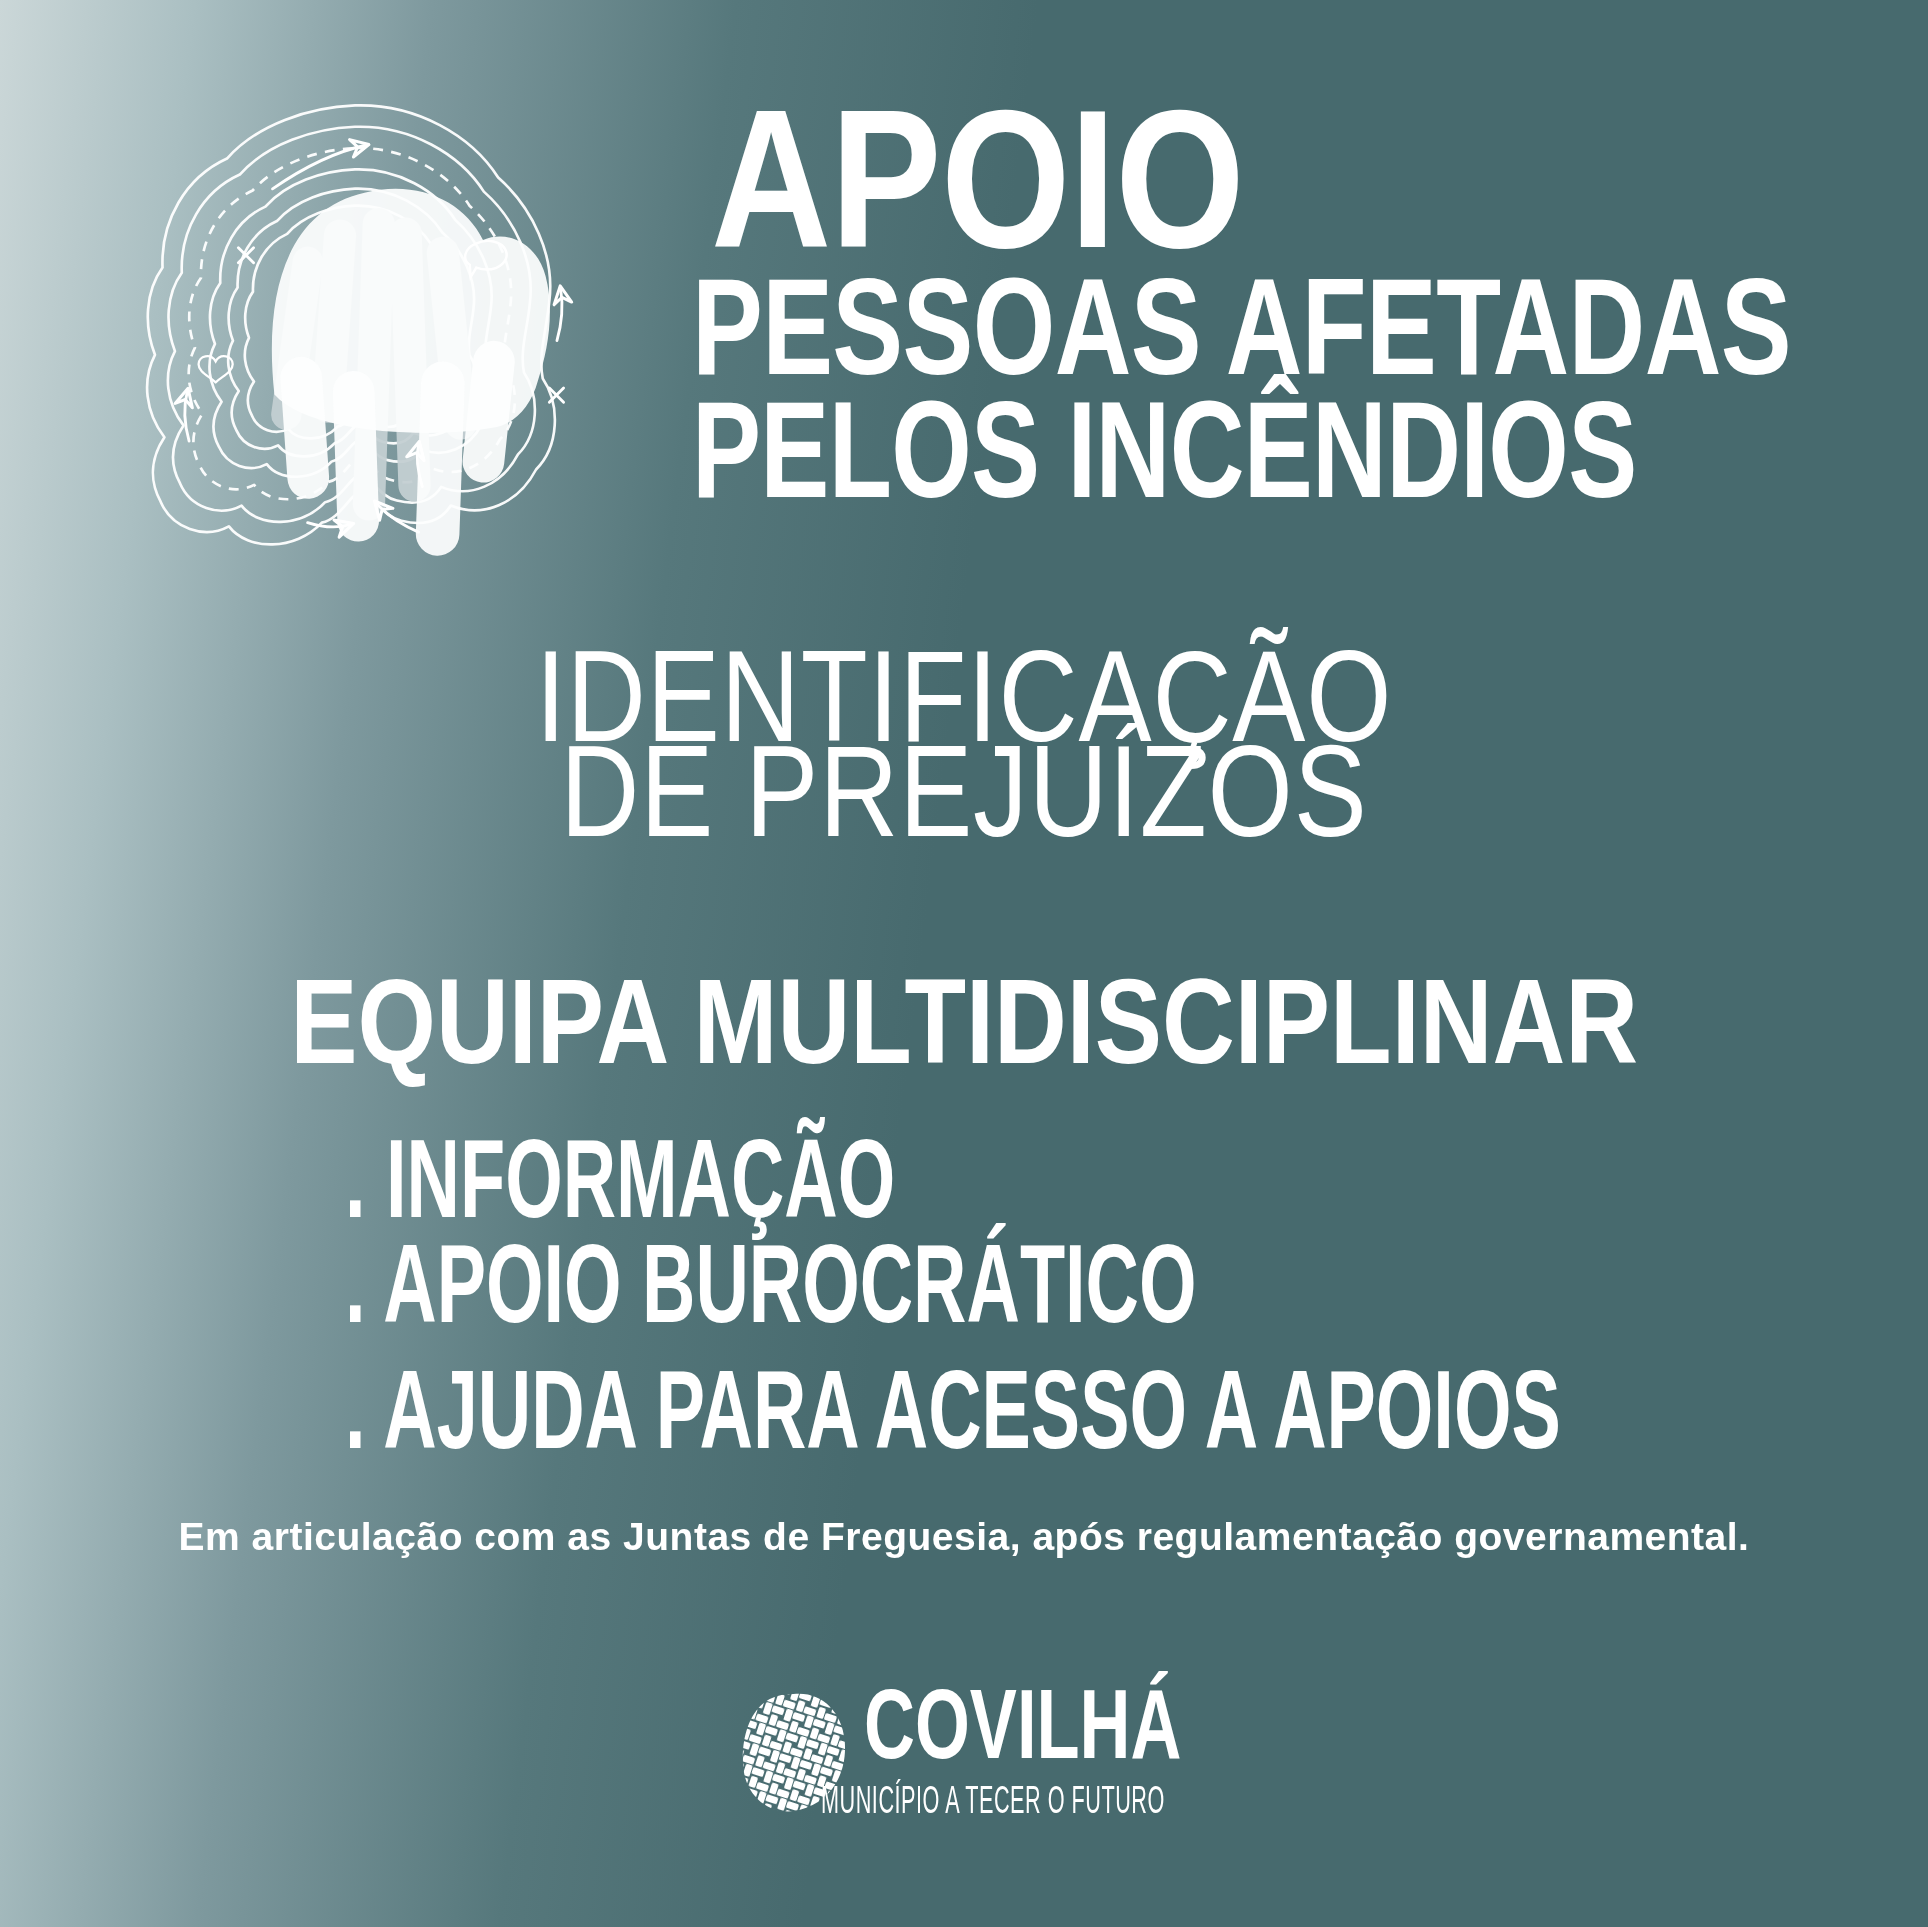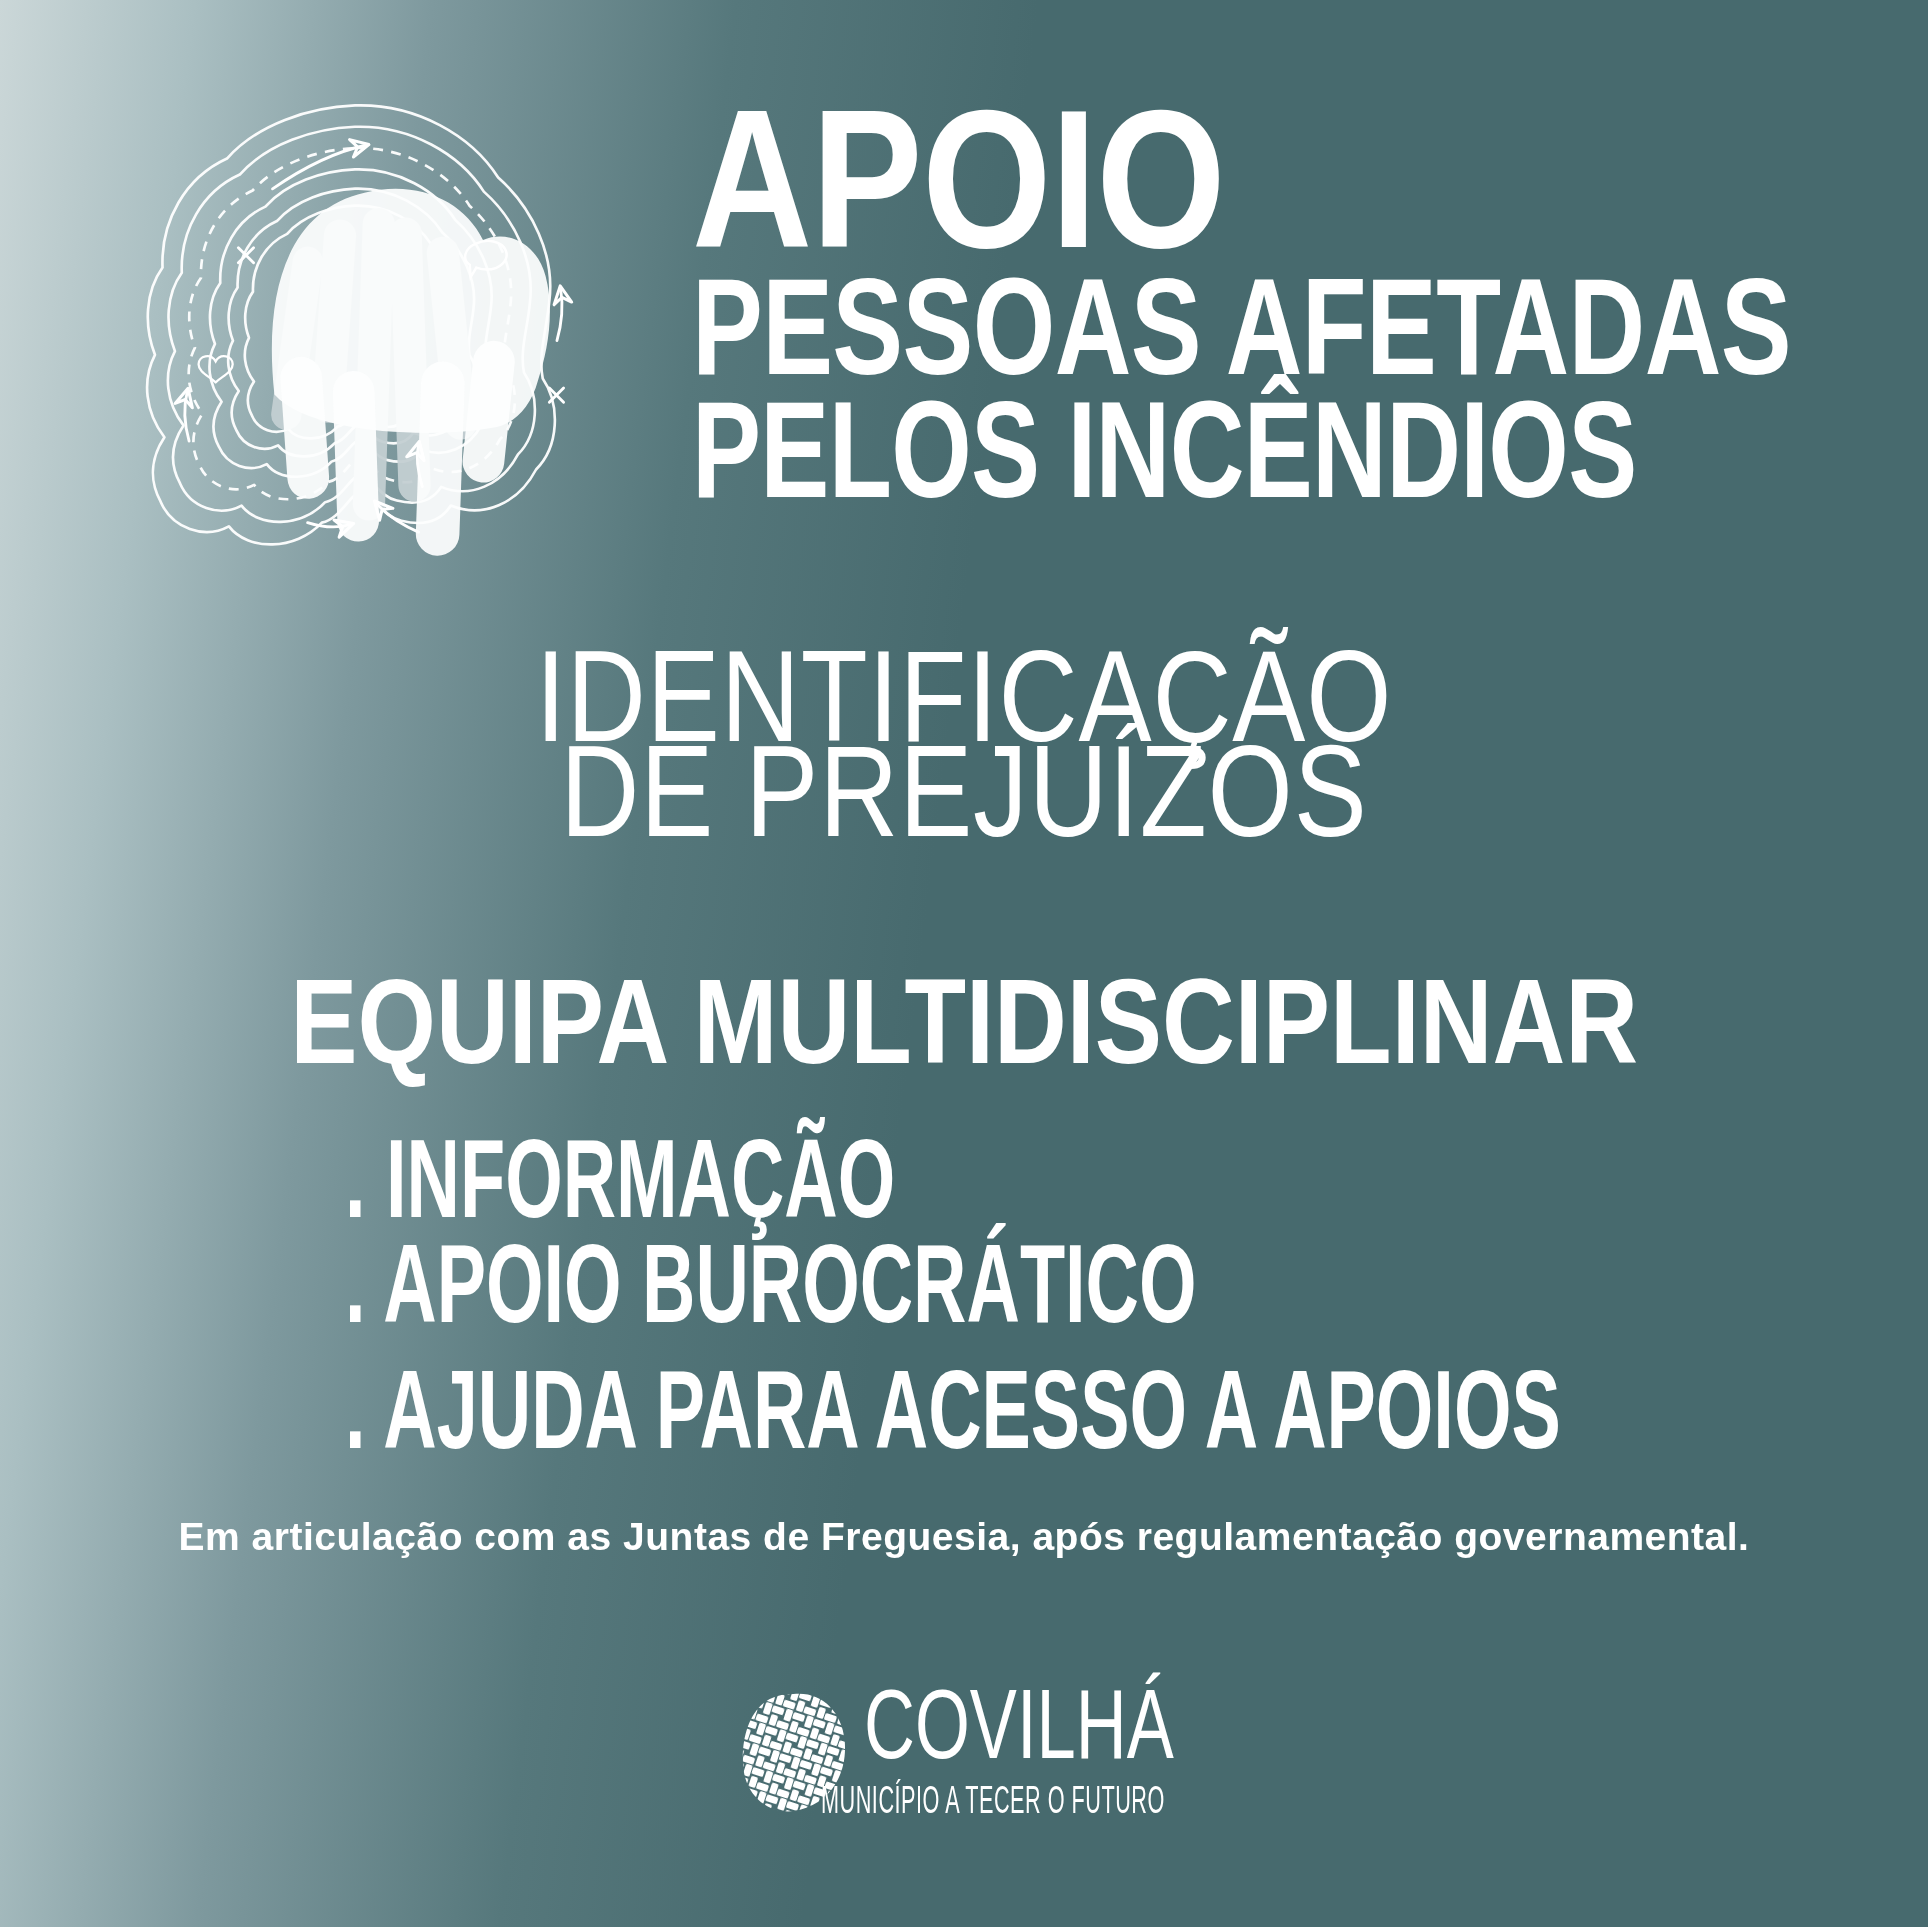--- a/index.html
+++ b/index.html
@@ -11,21 +11,21 @@
     font-family:"Liberation Sans",sans-serif;color:#ffffff;
     -webkit-font-smoothing:antialiased;
   }
   .abs{position:absolute;}
   .line{line-height:1;white-space:nowrap;}
   .sx{display:inline-block;transform-origin:left top;}
   .sxc{display:inline-block;transform-origin:center top;}
   .ctr{left:0;width:1928px;text-align:center;}
 
   
-  .t1{left:692px;top:82px;font-size:196px;font-weight:700;letter-spacing:-0.9px;}
+  .t1{left:711px;top:82px;font-size:196px;font-weight:700;letter-spacing:-0.9px;}
   .t1 .sx{transform:scaleX(.85);}
   .t2{left:692px;top:257px;font-size:138px;font-weight:700;letter-spacing:-0.9px;}
   .t2 .sx{transform:scaleX(.77);}
   .t3{left:692px;top:380px;font-size:138px;font-weight:700;letter-spacing:-0.9px;}
   .t3 .sx{transform:scaleX(.75);}
 
   
   .sub{font-size:129px;font-weight:400;letter-spacing:0.9px;}
   .sub .sxc{transform:scaleX(.85);}
   .sub1{top:632px;}
@@ -37,21 +37,21 @@
 
   
   .bullet{left:345px;font-size:112px;font-weight:700;}
   .bullet .sx{transform:scaleX(.66);}
   .b1{top:1123px;} .b2{top:1228px;} .b3{top:1354px;}
 
   
   .foot{top:1490px;font-size:39px;font-weight:700;letter-spacing:0.5px;margin-top:27px;}
 
   
-  .logo-name{left:864px;top:1675px;font-size:98px;font-weight:400;}
+  .logo-name{left:864px;top:1675px;font-size:98px;font-weight:700;}
   .logo-name .sx{transform:scaleX(.72);}
   .logo-tag{left:821px;top:1781px;font-size:38px;font-weight:400;letter-spacing:0.9px;}
   .logo-tag .sx{transform:scaleX(.57);}
 
   svg{display:block;}
 </style>
 </head>
 <body>
 
 <svg class="abs" style="left:130px;top:77px;" width="450" height="493" viewBox="0 0 470 520">

